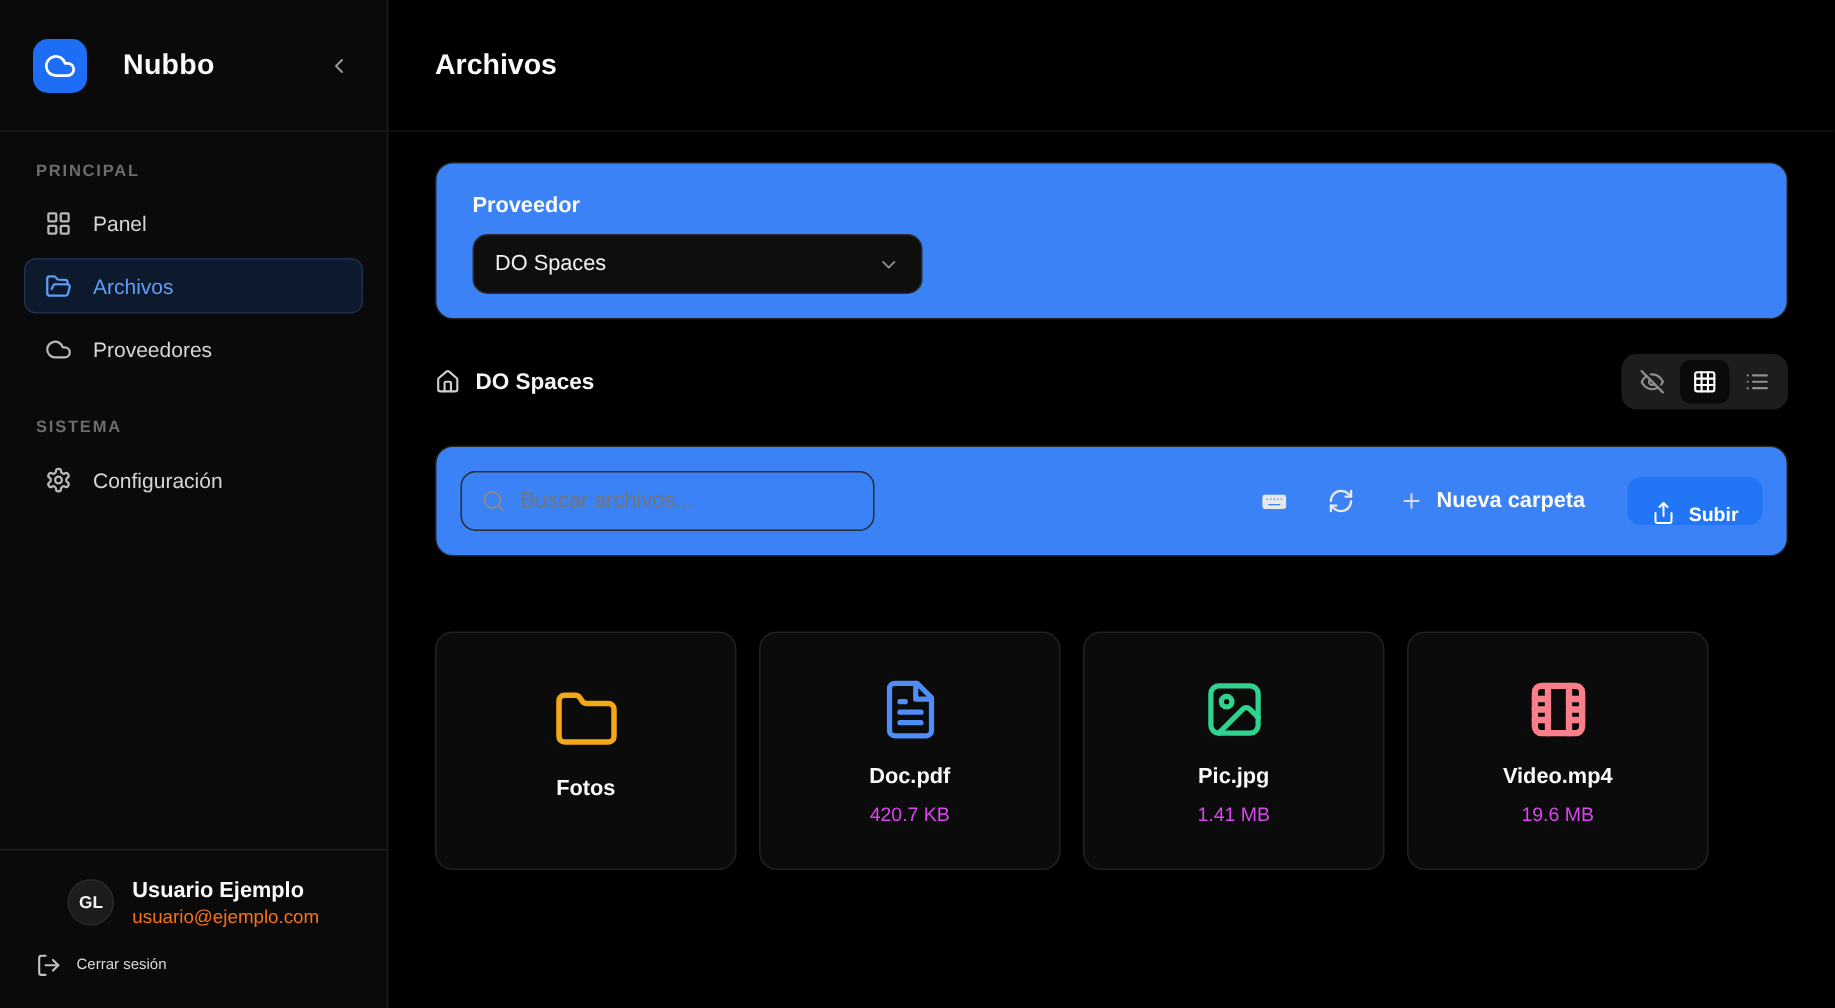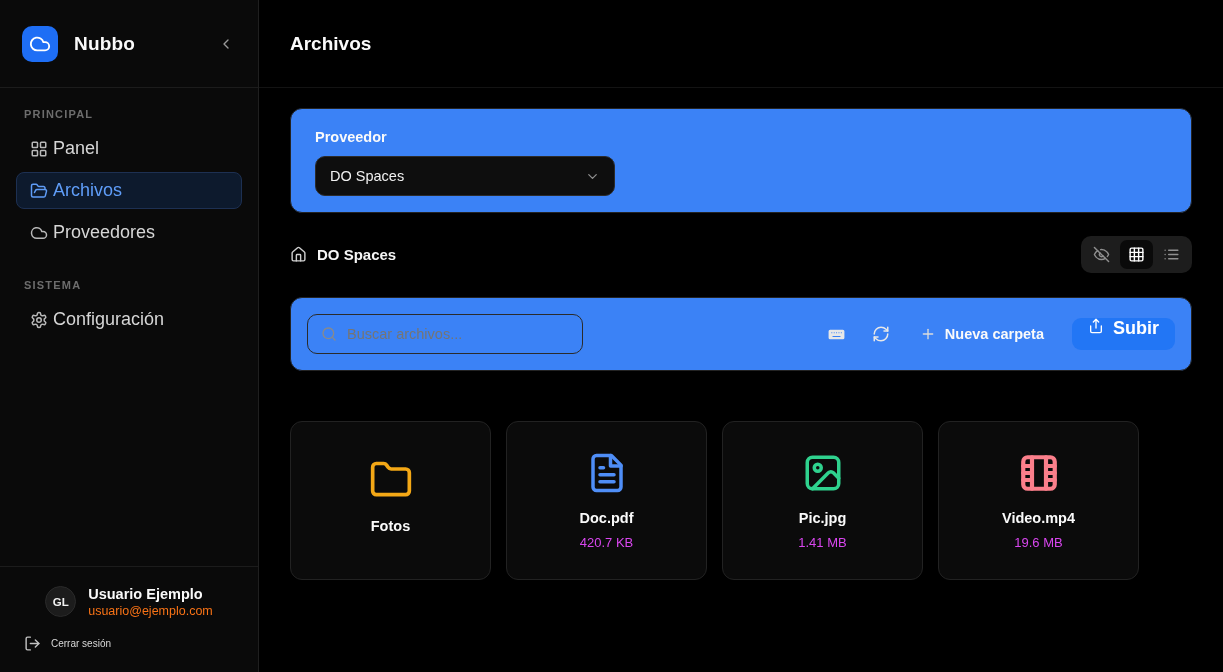--- a/index.html
+++ b/index.html
@@ -14,21 +14,21 @@
 
   
   .sidebar {
     width:259px; min-width:259px; height:672px;
     background:#0a0a0a;
     border-right:1px solid #1f1f1f;
     display:flex; flex-direction:column;
   }
   .side-header {
     height:88px; padding:0 22px;
-    display:flex; align-items:center; gap:16px;
+    display:flex; align-items:center; gap:24px;
     border-bottom:1px solid #1c1c1c;
   }
   .logo-box {
     width:36px; height:36px; border-radius:10px;
     background:#1e6ef5;
     display:flex; align-items:center; justify-content:center;
     flex-shrink:0;
   }
   .brand-name { font-size:19px; font-weight:700; letter-spacing:.2px; flex:1; }
   .collapse-btn {
@@ -36,23 +36,23 @@
     display:flex; align-items:center; padding:2px;
   }
   .side-nav { padding:14px 16px 0 16px; flex:1; }
   .nav-section-label {
     font-size:11px; font-weight:700; letter-spacing:1.2px;
     color:#6d6d6d; padding:6px 8px 10px 8px; text-transform:uppercase;
   }
   .nav-section-label.sys { margin-top:22px; }
   .nav-item {
     height:37px; border-radius:8px;
-    display:flex; align-items:center; gap:5px;
+    display:flex; align-items:center; gap:14px;
     padding:0 13px; margin-bottom:5px;
-    color:#d6d6d6; font-size:18px; font-weight:500;
+    color:#d6d6d6; font-size:14px; font-weight:500;
     border:1px solid transparent; cursor:pointer;
   }
   .nav-item .ni-icon { color:#b9b9b9; display:flex; }
   .nav-item.active {
     background:#0d1a2d;
     border:1px solid #1d3052;
     color:#5f9df8;
   }
   .nav-item.active .ni-icon { color:#5f9df8; }
 
@@ -148,23 +148,23 @@
   }
   .text-btn {
     background:none; border:none; cursor:pointer;
     display:flex; align-items:center; gap:9px;
     color:#fafafa; font-size:14.5px; font-weight:600; font-family:inherit;
     padding:0 14px; height:34px; border-radius:8px;
   }
   .text-btn .pi { color:#dcdcdc; display:flex; }
   .primary-btn {
     border:none; cursor:pointer; margin-left:8px;
-    display:flex; align-items:flex-start; gap:9px;
+    display:flex; align-items:flex-end; gap:9px;
     background:#2276f5; color:#fff;
-    font-size:18px; font-weight:600; font-family:inherit;
+    font-size:13px; font-weight:600; font-family:inherit;
     height:32px; padding:0 16px; border-radius:9px;
   }
 
   .file-grid {
     display:grid;
     grid-template-columns:repeat(4,201px);
     gap:15px;
   }
   .file-card {
     height:159px;

